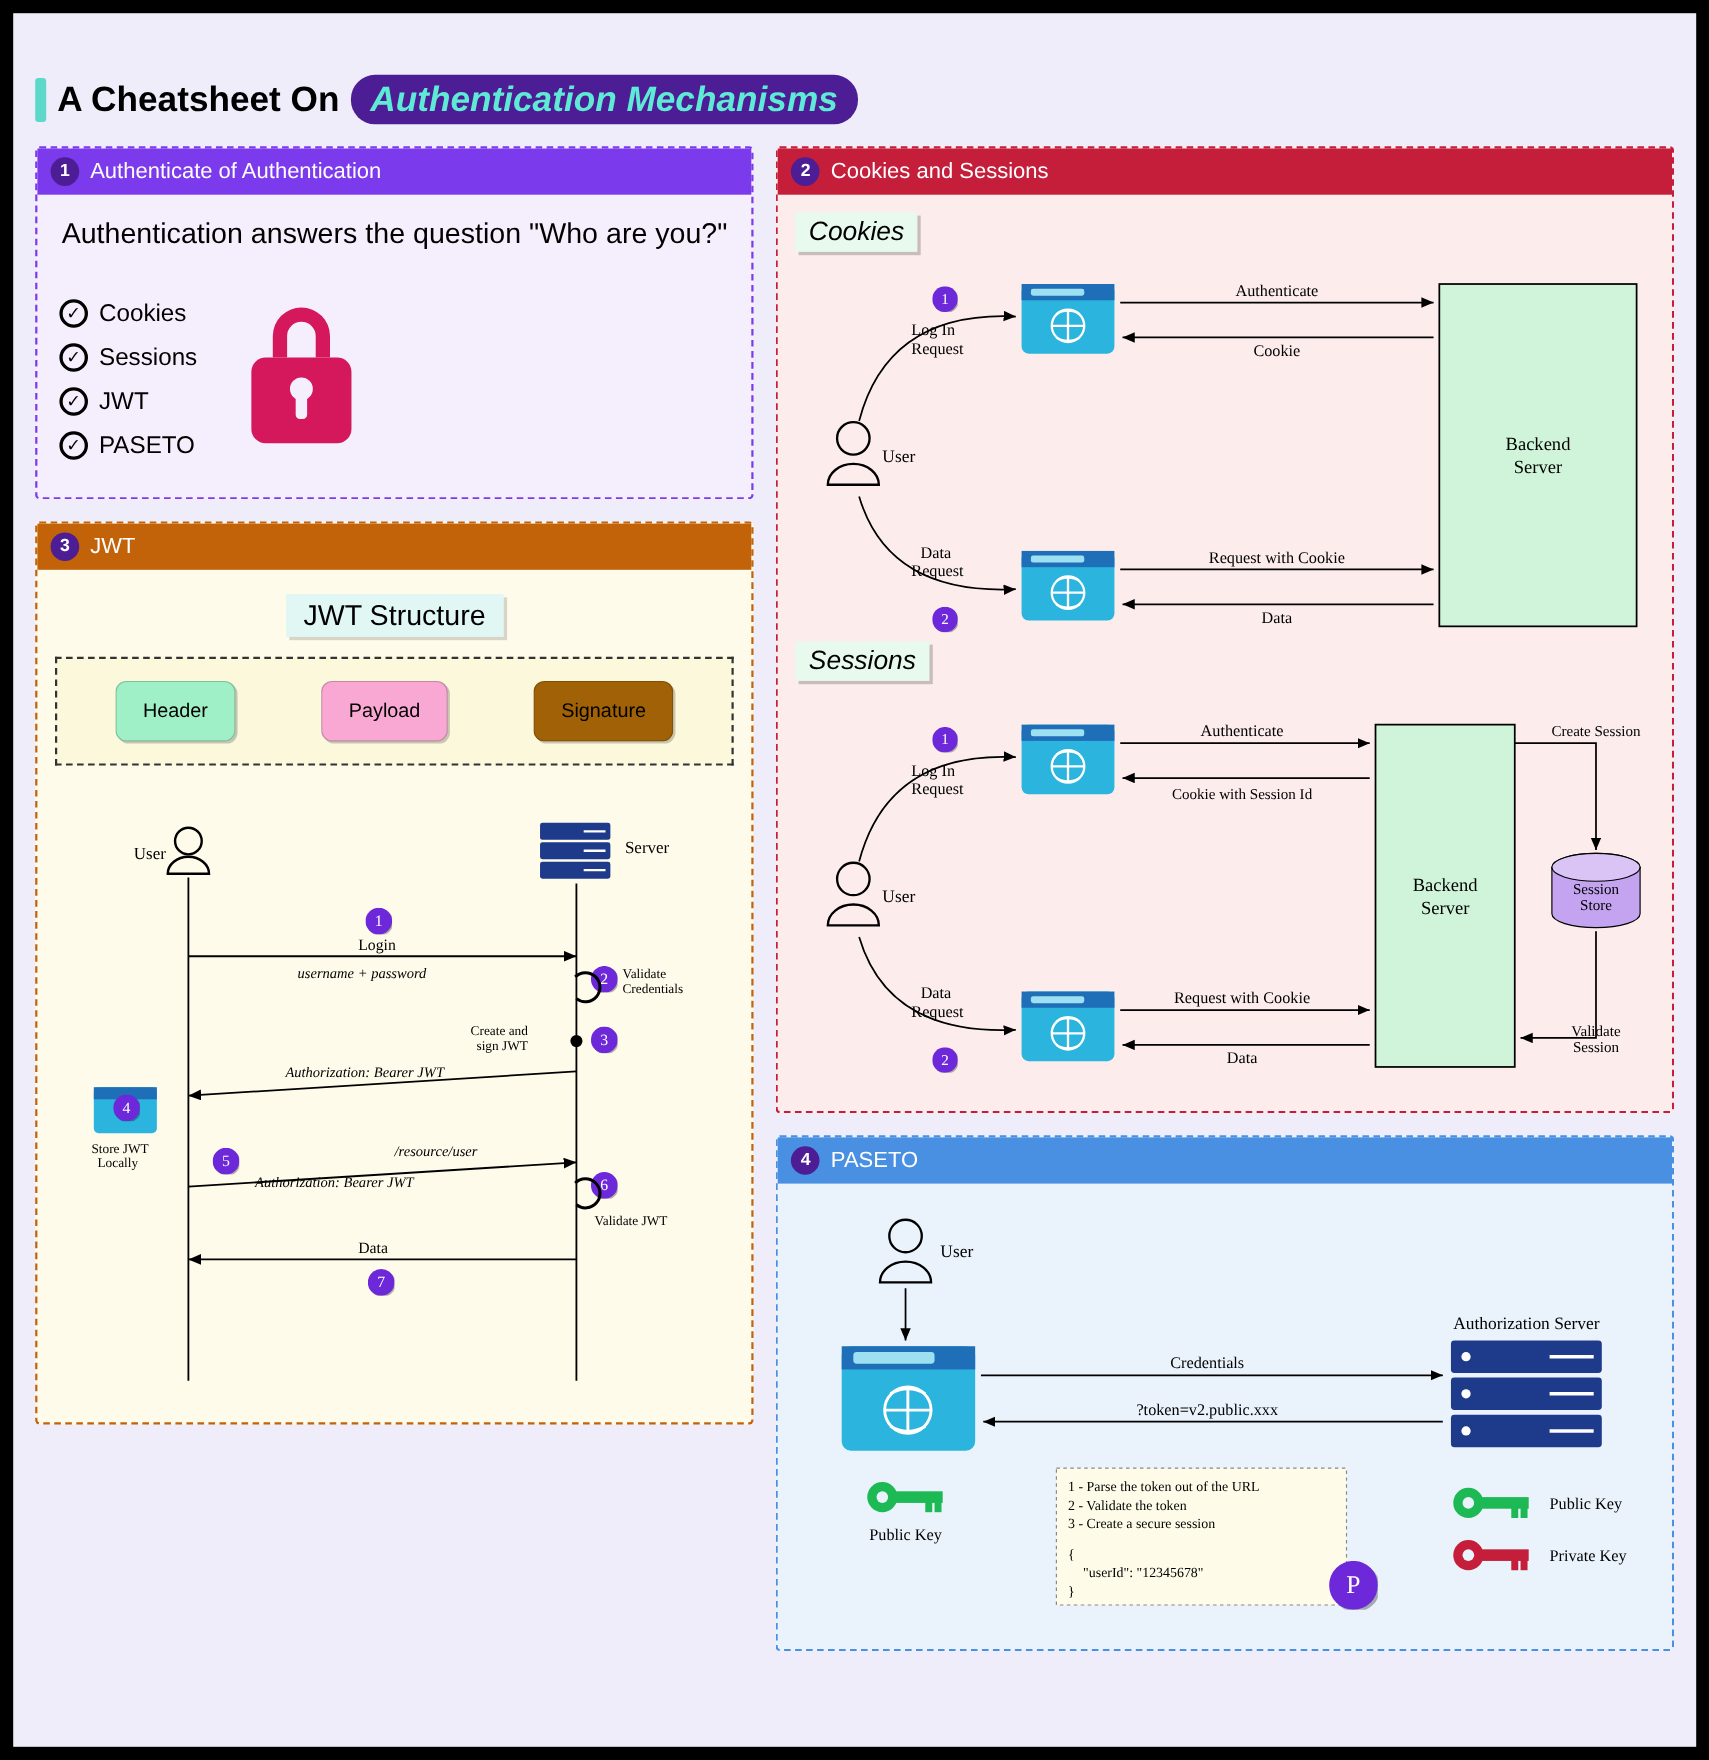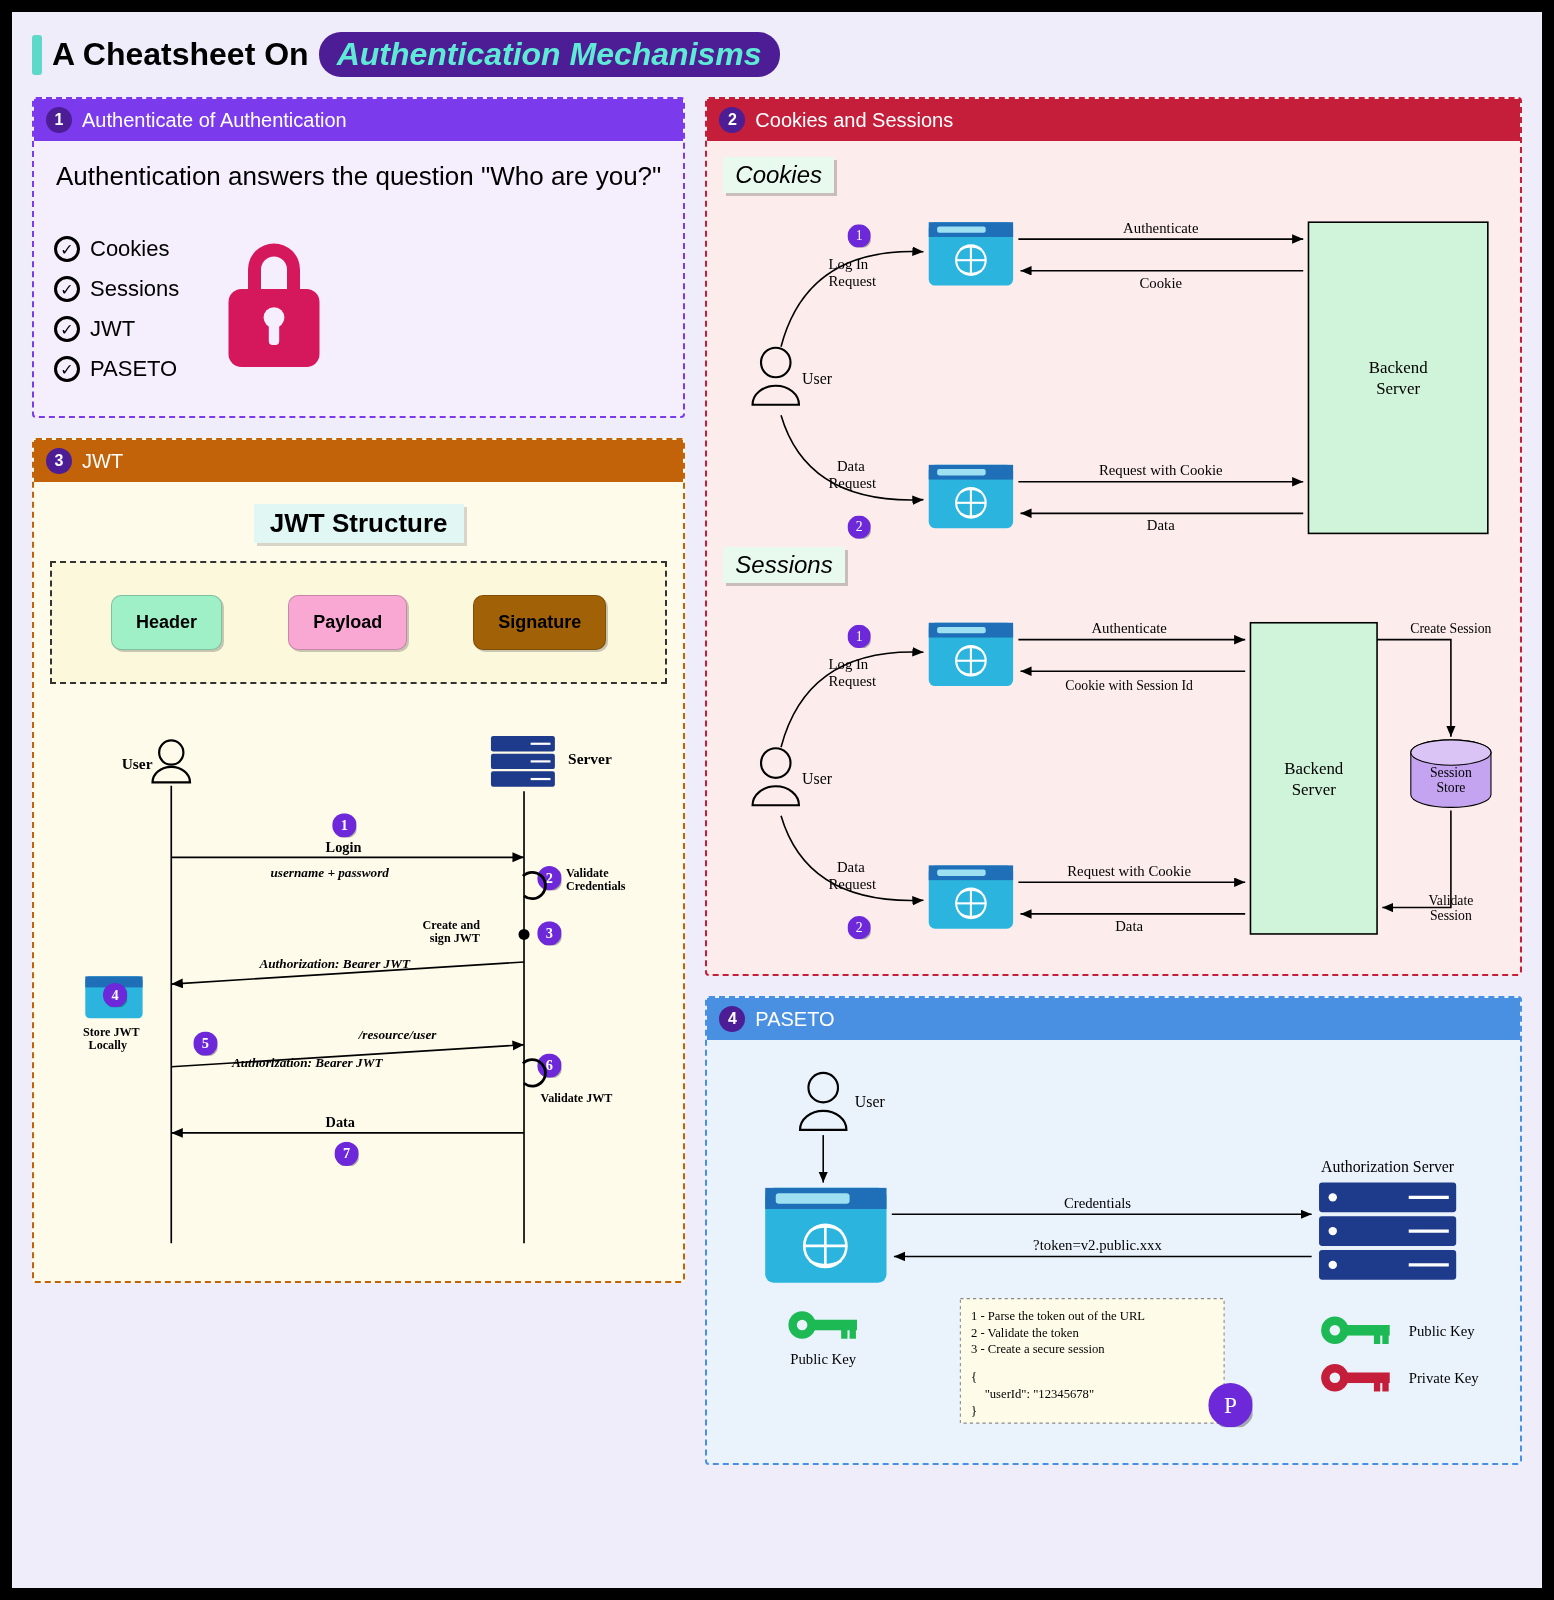--- a/index.html
+++ b/index.html
@@ -14,20 +14,21 @@
   min-height: 1576px;
   padding: 20px;
 }
 .main-title {
   display: flex;
   align-items: center;
   gap: 10px;
   font-size: 32px;
   font-weight: bold;
   margin-bottom: 20px;
+  margin-top: 36px;
 }
 .title-bar {
   width: 10px;
   height: 40px;
   background: #5DD8C9;
   border-radius: 3px;
 }
 .title-pill {
   background: #4C1D95;
   color: #5eead4;
@@ -82,24 +83,24 @@
   padding: 4px 12px;
   font-size: 24px;
   font-style: italic;
   box-shadow: 3px 3px 0 rgba(0,0,0,0.2);
   margin-bottom: 6px;
 }
 .flow-svg { width: 100%; height: auto; display: block; }
 
 .p3 { border: 2px dashed #C2630A; background: #FEFBEB; }
 .p3 .panel-header { background: #C2630A; }
-.p3-body { padding: 16px; font-weight: bold; }
+.p3-body { padding: 16px; }
 .jwt-title { background: #E0F7F3; padding: 4px 16px; font-size: 26px; display: inline-block; margin: 6px auto 18px; box-shadow: 3px 3px 0 rgba(0,0,0,0.15); }
 .center { text-align: center; }
-.struct-box { border: 2px dashed #333; background: #FBF8DC; padding: 32px; display: flex; justify-content: space-around; gap: 12px; margin-bottom: 30px; }
+.struct-box { border: 2px dashed #333; background: #FBF8DC; padding: 20px; display: flex; justify-content: space-around; gap: 12px; margin-bottom: 30px; }
 .struct-chip { padding: 16px 24px; border-radius: 10px; font-size: 18px; box-shadow: 2px 2px 0 rgba(0,0,0,0.2); border: 1px solid rgba(0,0,0,0.2); }
 .chip-header { background: #9FF0C7; }
 .chip-payload { background: #f9a8d4; }
 .chip-signature { background: #a16207; }
 
 .p4 { border: 2px dashed #4A90E2; background: #EAF3FC; }
 .p4 .panel-header { background: #4A90E2; }
 .p4-body { padding: 16px; }
 .step-badge {
   width: 22px; height: 22px; border-radius: 50%; background: #6D28D9; color: #fff;

